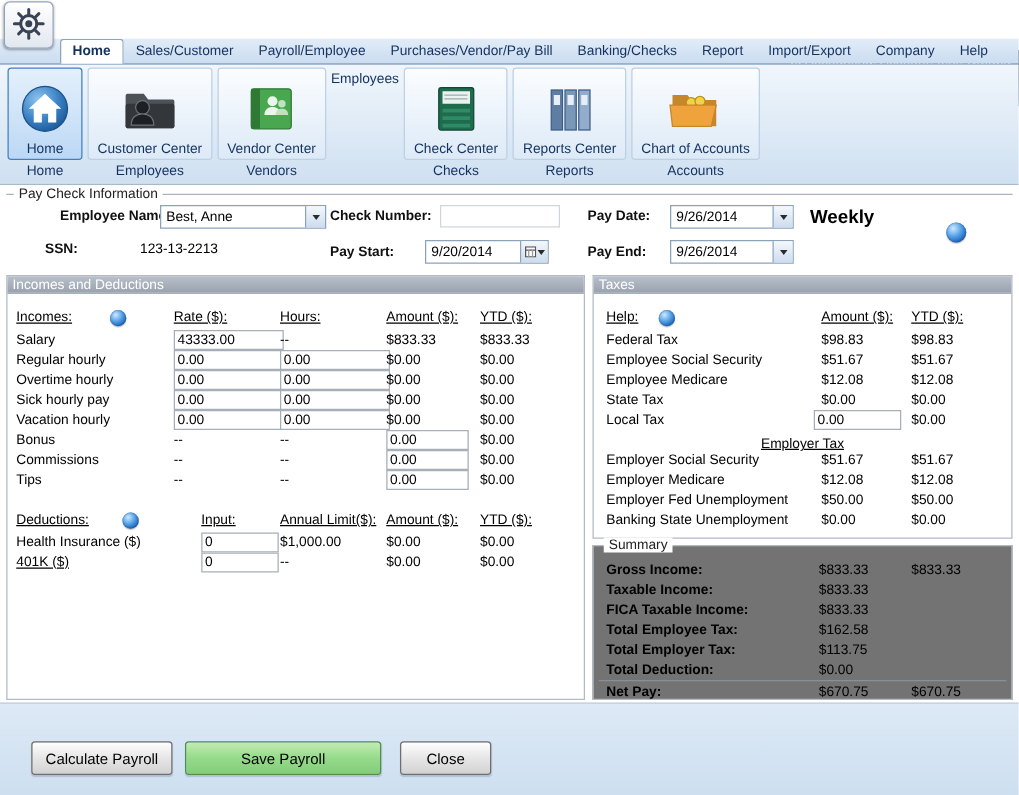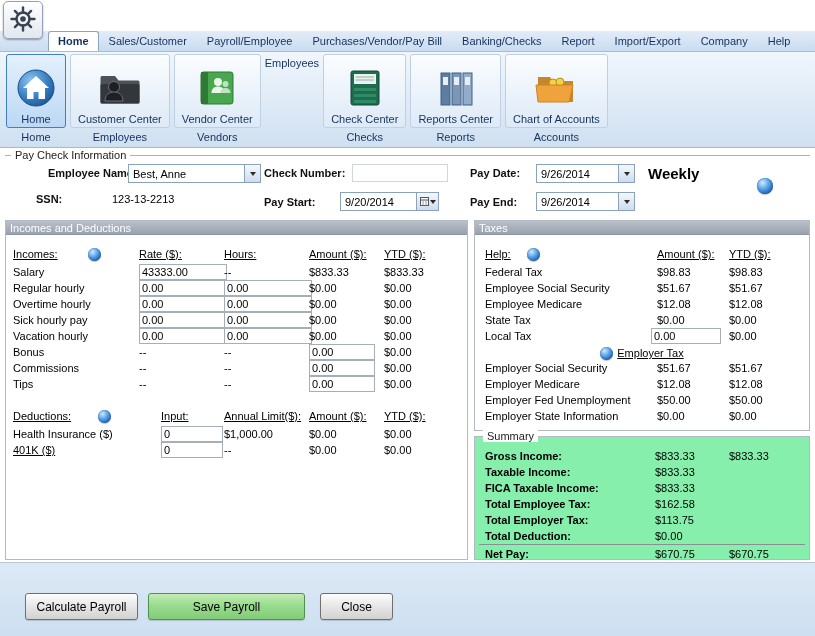--- a/index.html
+++ b/index.html
@@ -94,24 +94,24 @@
     position:absolute; top:-1px; height:16px; border:1px solid #a6aeb8; background:#fff;
     font:11px "Liberation Sans",sans-serif; padding:0 2px;
   }
   
   .lc0 { left:7px; }  .lc1 { left:133px; } .lc2 { left:218px; } .lc3 { left:303px; } .lc4 { left:378px; }
   .dc1 { left:155px; } .dc2 { left:218px; }
   .w72 { width:88px; } .w66 { width:66px; } .w62 { width:62px; }
   
   .rc0 { left:10px; } .rc1 { left:182px; } .rc2 { left:254px; }
   .w70 { width:70px; }
-  .emp-hdr { position:absolute; left:0; width:100%; display:flex; align-items:center; justify-content:center; gap:4px; height:16px; }
+  .emp-hdr { position:absolute; left:0; width:100%; display:flex; align-items:center; justify-content:center; gap:4px; height:16px;flex-direction:column; }
   
   .sc0 { left:10px; font-weight:bold; } .sc1 { left:180px; } .sc2 { left:254px; }
-  .summary-box { position:absolute; border:1px solid #b2bac4; background:#86efac; }
+  .summary-box { position:absolute; border:1px solid #b2bac4; background:#737373; }
   .sep { position:absolute; left:4px; right:4px; border-top:1px solid #8a8f96; }
 
   
   .footer {
     position:absolute; left:0; top:562px; width:815px; height:74px;
     background:linear-gradient(#dde9f6,#cddff0); border-top:1px solid #b8c6d8;
   }
   .btn {
     position:absolute; top:30px; height:27px; border:1px solid #6f6f6f; border-radius:3px;
     display:flex; align-items:center; justify-content:center; font-size:12px;
@@ -468,21 +468,21 @@
     <span class="cell rc0">Employer Medicare</span>
     <span class="cell rc1">$12.08</span>
     <span class="cell rc2">$12.08</span>
   </div>
   <div class="rrow" style="top:172px;">
     <span class="cell rc0">Employer Fed Unemployment</span>
     <span class="cell rc1">$50.00</span>
     <span class="cell rc2">$50.00</span>
   </div>
   <div class="rrow" style="top:188px;">
-    <span class="cell rc0">Employer State Information</span>
+    <span class="cell rc0">Banking State Unemployment</span>
     <span class="cell rc1">$0.00</span>
     <span class="cell rc2">$0.00</span>
   </div>
 </div>
 
 <div class="summary-box" style="left:474px; top:436px; width:336px; height:124px;">
   <span class="legend" style="left:8px; top:-7px;">Summary</span>
 
   <div class="srow" style="top:12px;">
     <span class="cell sc0">Gross Income:</span>

